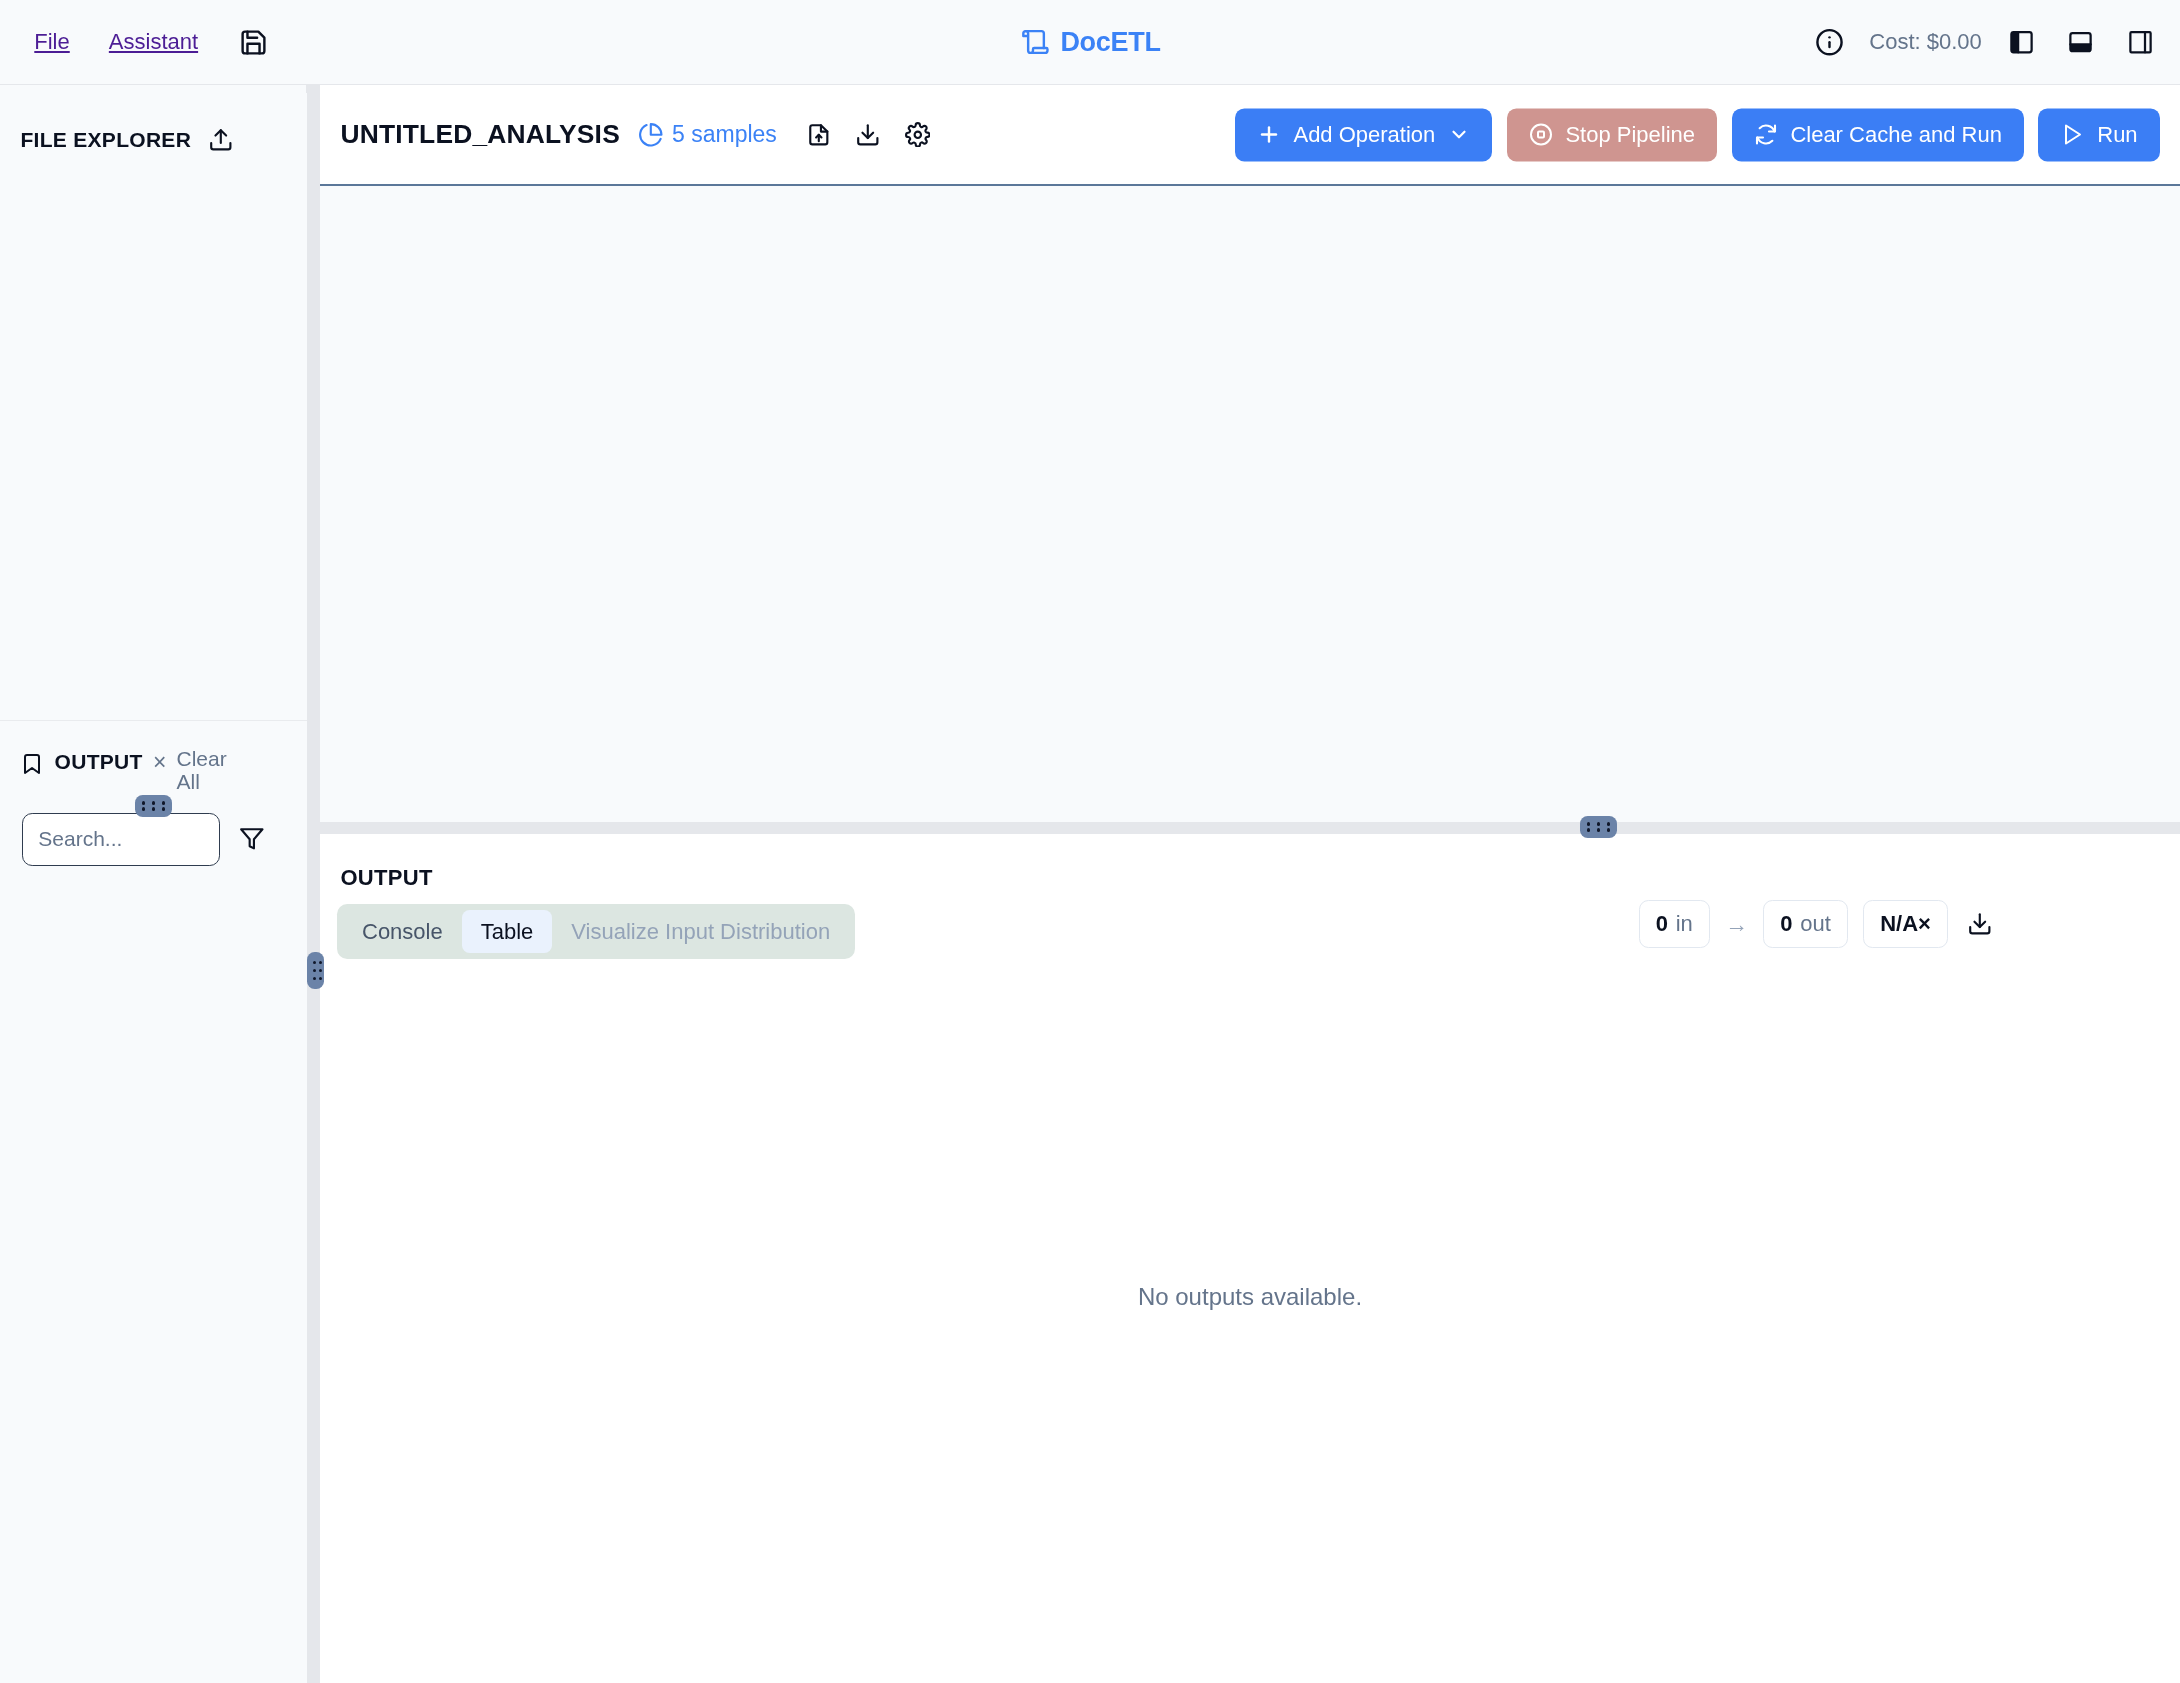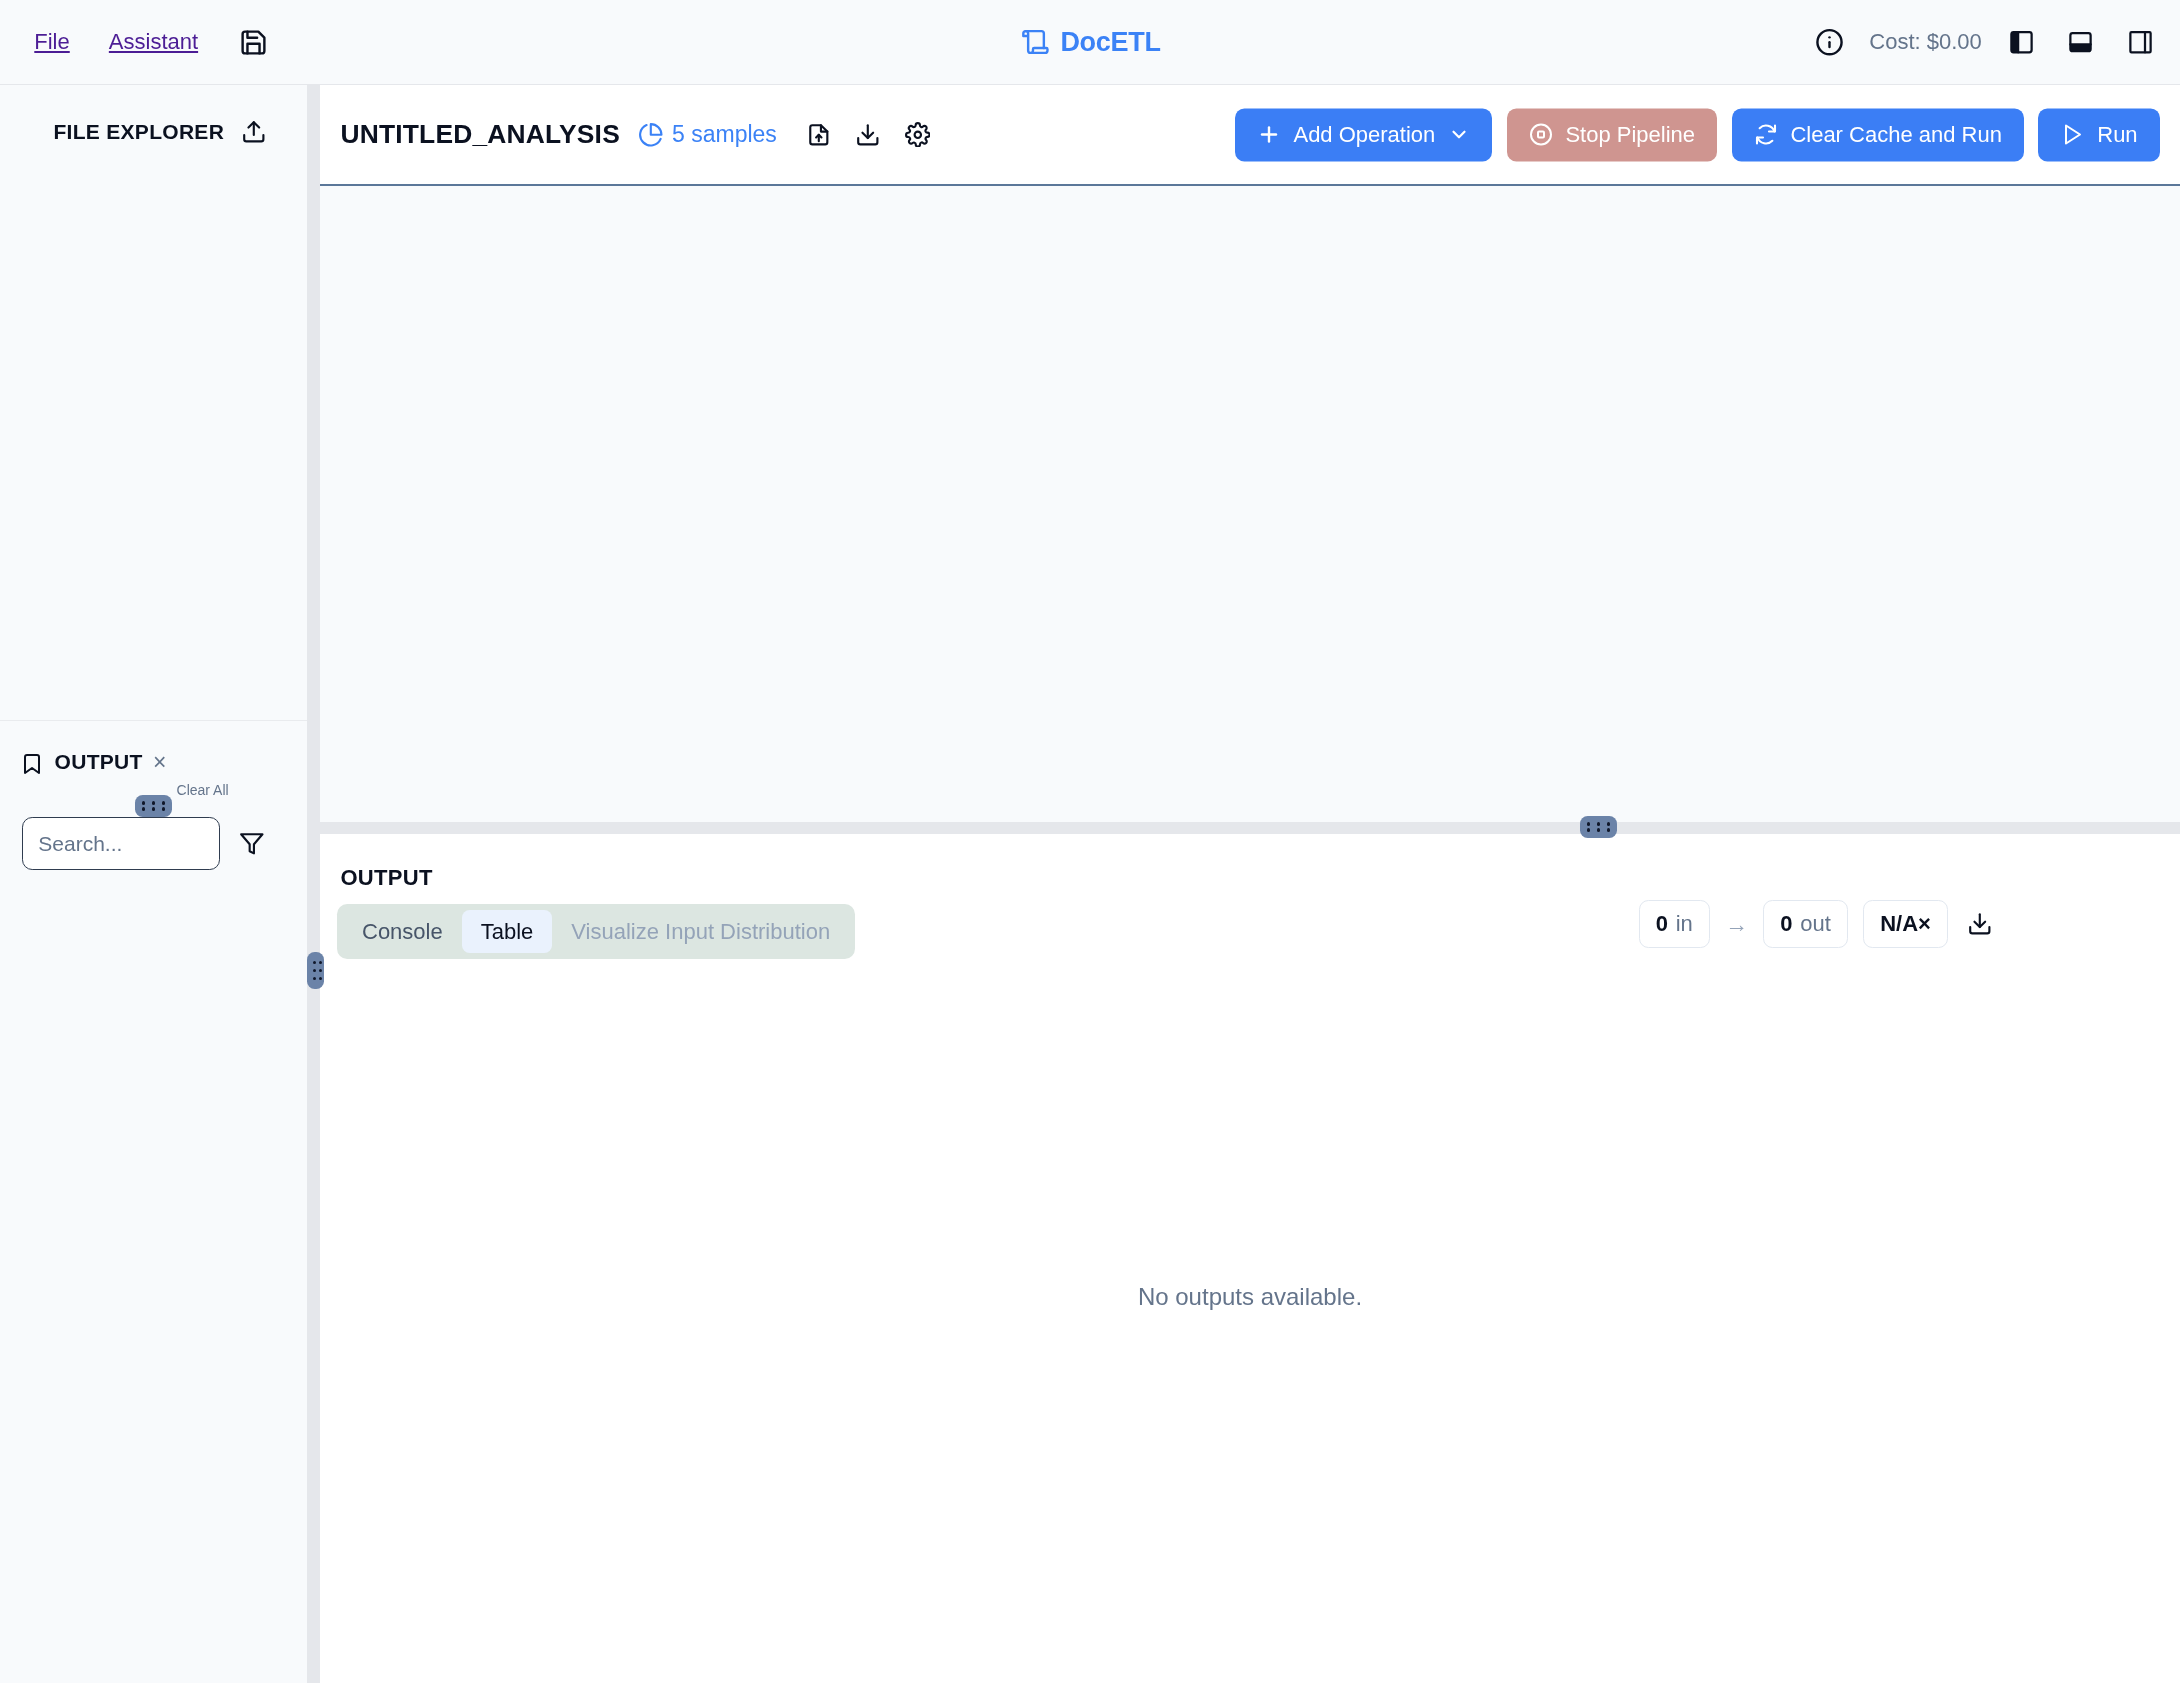--- a/index.html
+++ b/index.html
@@ -48,23 +48,22 @@
 
   
   #layout { position: absolute; top: 85px; left: 0; width: 2181px; height: 1598px; }
 
   
   #left-col {
     position: absolute; left: 0; top: 0; width: 307px; height: 1598px;
     background: #f8fafc; border-right: 0.9px solid #e5e7eb;
   }
   #file-explorer {
-    position: absolute; top: 0; left: 0; width: 307px; height: 635px;
+    position: absolute; top: 8px; left: 0; width: 307px; height: 635px;
     background: #f8fafc;
-    margin-left: 33px;
   }
   #fe-header {
     display: flex; align-items: center; gap: 13.6px;
     padding: 31px 20.4px 0 20.4px;
   }
   #fe-title { font-size: 21px; font-weight: bold; letter-spacing: 0.3px; color: #0b1120; }
 
   .hdivider { position: absolute; left: 0; width: 307px; height: 1.7px; background: #e9ebee; }
 
   #notes-panel {
@@ -74,23 +73,23 @@
   #notes-header {
     display: flex; align-items: flex-start; gap: 10.2px;
     padding: 24px 12px 0 20.4px;
   }
   #notes-title { font-size: 21px; font-weight: bold; letter-spacing: 0.3px; color: #0b1120; line-height: 34px; }
   #notes-close {
     font-size: 23px; color: #64748b; line-height: 34px; cursor: pointer;
     background: none; border: none; font-family: "Liberation Sans", sans-serif;
   }
   #clear-all {
-    font-size: 14px; color: #64748b; cursor: pointer; width: 78px;
+    font-size: 21px; color: #64748b; cursor: pointer; width: 78px;
     line-height: 1.12; background: none; border: none; text-align: left;
-    font-family: "Liberation Sans", sans-serif; padding-top: 1.7px; margin-top: 36px;
+    font-family: "Liberation Sans", sans-serif; padding-top: 1.7px;
   }
   #notes-search-row {
     display: flex; align-items: center; gap: 16px; padding: 19px 20.4px 0 22px;
   }
   #notes-search {
     width: 198px; height: 53px; border: 1.4px solid #2f3c4f; border-radius: 10.2px;
     font-size: 21px; color: #334155; padding: 0 15.3px; outline: none;
     background: #ffffff; font-family: "Liberation Sans", sans-serif;
   }
   #notes-search::placeholder { color: #64748b; }

